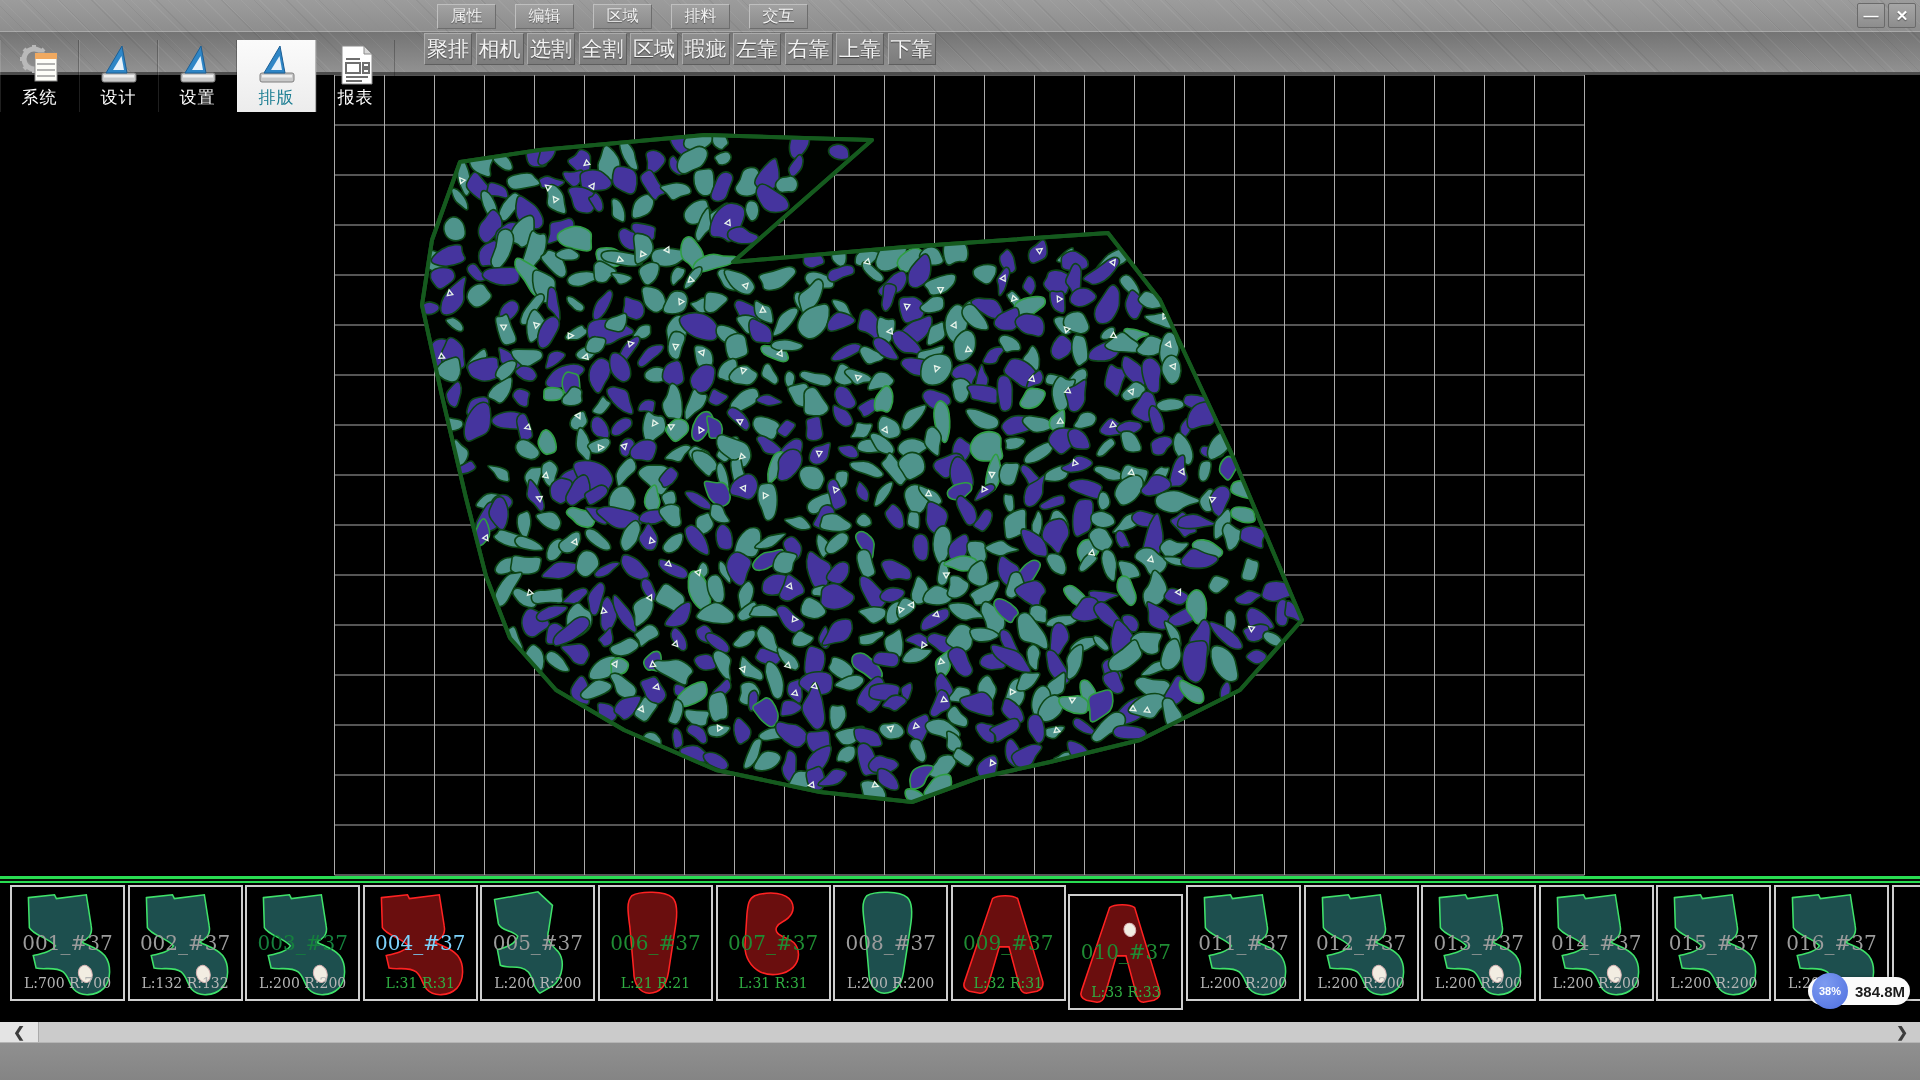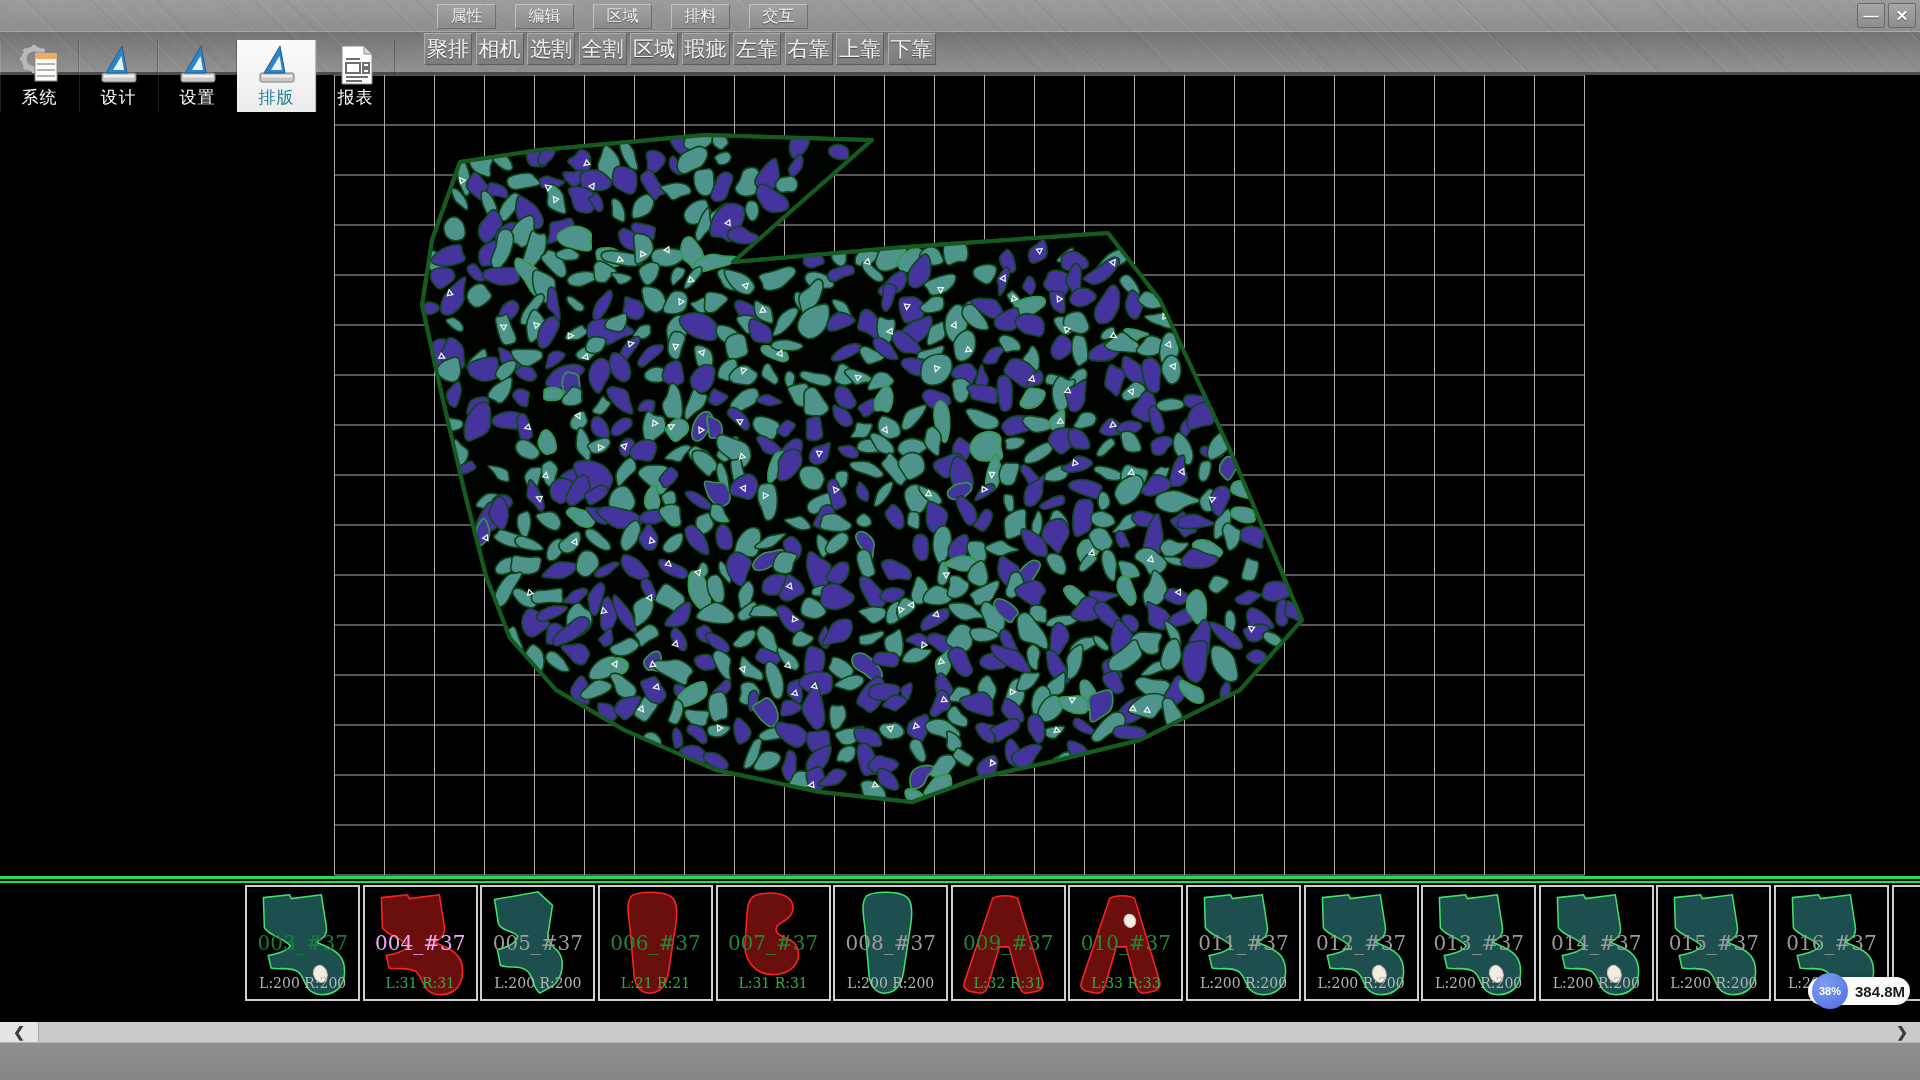--- a/index.html
+++ b/index.html
@@ -1044,33 +1044,49 @@
         <div class="tool-btn">下靠</div>
       </div>
     <div class="win-controls">
       <div class="win-btn">—</div>
       <div class="win-btn">✕</div>
     </div>
   </div>
 
   <div class="strip-sep"></div>
   <div class="thumb-layer" id="thumb-layer">
-      <div class="thumb-cell" style="left: 245.2px;">
+      <div class="thumb-cell" style="left: 10px;">
         <svg width="111" height="112" viewBox="0 0 115 116">
           <path d="M17,11 L44,8 L46,12 L77,8 L82,40 C84,50 78,54 72,57 C79,61 89,63 96,71 C103,80 103,96 95,105 C87,113 71,114 64,106 C59,100 59,93 53,88 C45,82 34,86 25,84 L22,71 C31,69 41,67 45,61 C39,53 22,50 18,42 Z" fill="#1d4f4e" stroke="#3fe26a" stroke-width="1.6"></path>
           <ellipse cx="76" cy="90" rx="7" ry="9" transform="rotate(-18 76 90)" fill="#f2ede2" stroke="#d9b4b4" stroke-width="1"></ellipse>
         </svg>
+        <div class="thumb-title" style="color: rgb(156, 156, 156);">001_#37</div>
+        <div class="thumb-sub" style="color: rgb(181, 181, 181);">L:700 R:700</div>
+      </div>
+      <div class="thumb-cell" style="left: 127.6px;">
+        <svg width="111" height="112" viewBox="0 0 115 116">
+          <path d="M17,11 L44,8 L46,12 L77,8 L82,40 C84,50 78,54 72,57 C79,61 89,63 96,71 C103,80 103,96 95,105 C87,113 71,114 64,106 C59,100 59,93 53,88 C45,82 34,86 25,84 L22,71 C31,69 41,67 45,61 C39,53 22,50 18,42 Z" fill="#1d4f4e" stroke="#3fe26a" stroke-width="1.6"></path>
+          <ellipse cx="76" cy="90" rx="7" ry="9" transform="rotate(-18 76 90)" fill="#f2ede2" stroke="#d9b4b4" stroke-width="1"></ellipse>
+        </svg>
+        <div class="thumb-title" style="color: rgb(156, 156, 156);">002_#37</div>
+        <div class="thumb-sub" style="color: rgb(181, 181, 181);">L:132 R:132</div>
+      </div>
+      <div class="thumb-cell" style="left: 245.2px;">
+        <svg width="111" height="112" viewBox="0 0 115 116">
+          <path d="M17,11 L44,8 L46,12 L77,8 L82,40 C84,50 78,54 72,57 C79,61 89,63 96,71 C103,80 103,96 95,105 C87,113 71,114 64,106 C59,100 59,93 53,88 C45,82 34,86 25,84 L22,71 C31,69 41,67 45,61 C39,53 22,50 18,42 Z" fill="#1d4f4e" stroke="#3fe26a" stroke-width="1.6"></path>
+          <ellipse cx="76" cy="90" rx="7" ry="9" transform="rotate(-18 76 90)" fill="#f2ede2" stroke="#d9b4b4" stroke-width="1"></ellipse>
+        </svg>
         <div class="thumb-title" style="color: #15803d;">003_#37</div>
         <div class="thumb-sub" style="color: rgb(181, 181, 181);">L:200 R:200</div>
       </div>
       <div class="thumb-cell" style="left: 362.8px;">
         <svg width="111" height="112" viewBox="0 0 115 116">
           <path d="M17,11 L44,8 L46,12 L77,8 L82,40 C84,50 78,54 72,57 C79,61 89,63 96,71 C103,80 103,96 95,105 C87,113 71,114 64,106 C59,100 59,93 53,88 C45,82 34,86 25,84 L22,71 C31,69 41,67 45,61 C39,53 22,50 18,42 Z" fill="#6a0e0e" stroke="#ff2222" stroke-width="1.6"></path>
         </svg>
-        <div class="thumb-title" style="color: #f0abfc;">004_#37</div>
+        <div class="thumb-title" style="color: #7dd3fc;">004_#37</div>
         <div class="thumb-sub" style="color: rgb(47, 174, 66);">L:31 R:31</div>
       </div>
       <div class="thumb-cell" style="left: 480.4px;">
         <svg width="111" height="112" viewBox="0 0 115 116">
           <path d="M13,13 L58,5 L73,19 L69,45 C66,55 72,60 79,67 C86,76 84,93 74,102 L60,110 C52,104 54,95 48,88 C40,80 28,85 19,81 L16,65 C26,62 35,59 37,51 C31,44 20,46 17,38 Z" fill="#1d4f4e" stroke="#3fe26a" stroke-width="1.6"></path>
         </svg>
         <div class="thumb-title" style="color: rgb(156, 156, 156);">005_#37</div>
         <div class="thumb-sub" style="color: rgb(181, 181, 181);">L:200 R:200</div>
       </div>
       <div class="thumb-cell" style="left: 598px;">
@@ -1094,21 +1110,21 @@
         <div class="thumb-title" style="color: rgb(156, 156, 156);">008_#37</div>
         <div class="thumb-sub" style="color: rgb(181, 181, 181);">L:200 R:200</div>
       </div>
       <div class="thumb-cell" style="left: 950.8px;">
         <svg width="111" height="112" viewBox="0 0 115 116">
           <path d="M41,12 C46,8 62,8 67,12 L93,98 C94,103 92,106 87,108 L76,110 C72,110 70,107 69,103 L58,62 L48,62 L36,103 C35,107 32,110 28,110 L17,108 C12,106 10,103 12,98 Z" fill="#6a0e0e" stroke="#ff2222" stroke-width="1.6"></path>
         </svg>
         <div class="thumb-title" style="color: rgb(31, 140, 51);">009_#37</div>
         <div class="thumb-sub" style="color: rgb(47, 174, 66);">L:32 R:31</div>
       </div>
-      <div class="thumb-cell" style="left: 1068.4px;">
+      <div class="thumb-cell" style="left: 1068.4px; margin-top: 9px;">
         <svg width="111" height="112" viewBox="0 0 115 116">
           <path d="M41,12 C46,8 62,8 67,12 L93,98 C94,103 92,106 87,108 L76,110 C72,110 70,107 69,103 L58,62 L48,62 L36,103 C35,107 32,110 28,110 L17,108 C12,106 10,103 12,98 Z" fill="#6a0e0e" stroke="#ff2222" stroke-width="1.6"></path>
           <ellipse cx="62" cy="35" rx="6" ry="7" transform="rotate(-18 62 35)" fill="#f2ede2" stroke="#d9b4b4" stroke-width="1"></ellipse>
         </svg>
         <div class="thumb-title" style="color: rgb(31, 140, 51);">010_#37</div>
         <div class="thumb-sub" style="color: rgb(47, 174, 66);">L:33 R:33</div>
       </div>
       <div class="thumb-cell" style="left: 1186px;">
         <svg width="111" height="112" viewBox="0 0 115 116">
           <path d="M17,11 L44,8 L46,12 L77,8 L82,40 C84,50 78,54 72,57 C79,61 89,63 96,71 C103,80 103,96 95,105 C87,113 71,114 64,106 C59,100 59,93 53,88 C45,82 34,86 25,84 L22,71 C31,69 41,67 45,61 C39,53 22,50 18,42 Z" fill="#1d4f4e" stroke="#3fe26a" stroke-width="1.6"></path>

